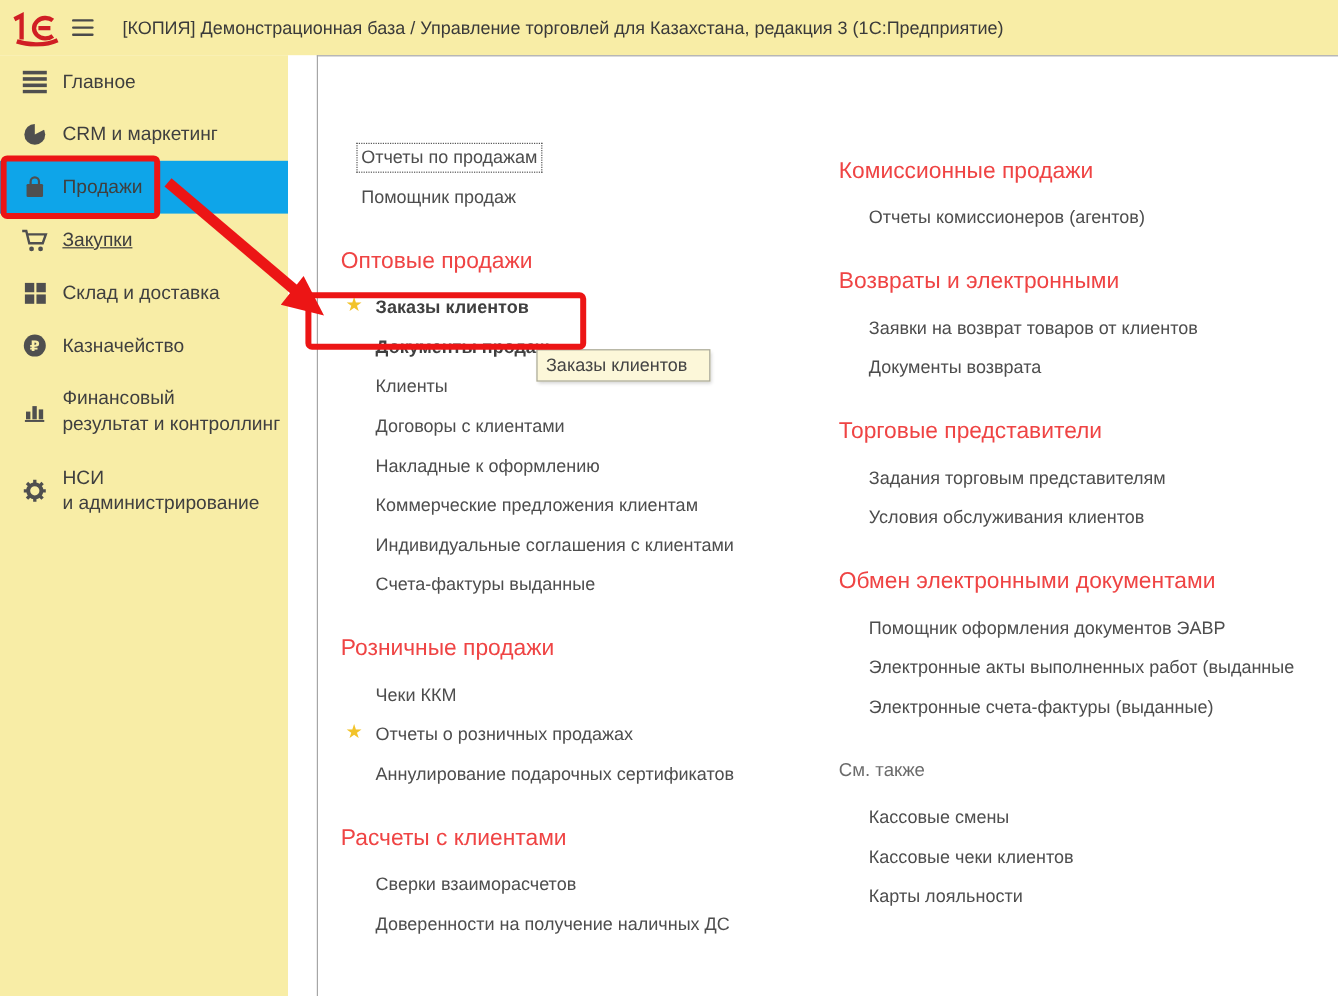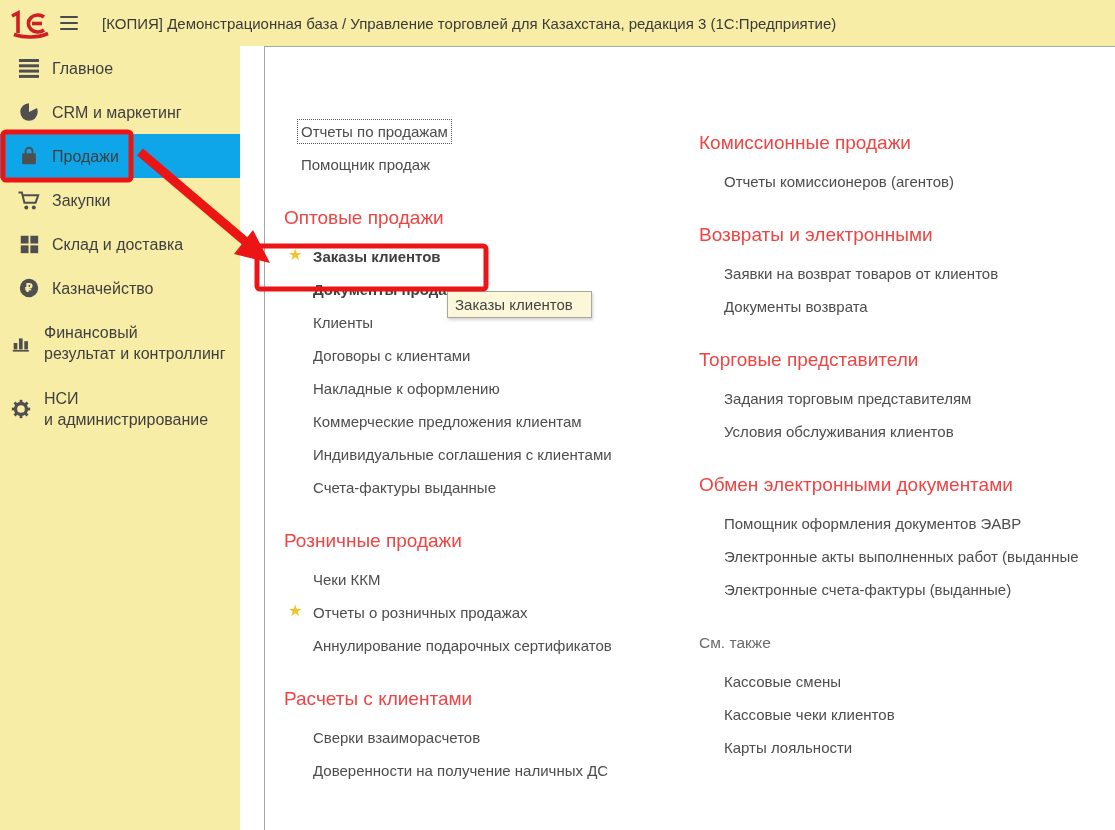--- a/index.html
+++ b/index.html
@@ -8,23 +8,23 @@
   
   .topbar{position:absolute;left:0;top:0;width:1115px;height:46px;background:#f8eda6;display:flex;align-items:center;}
   .logo{margin-left:8px;width:44px;height:32px;flex:0 0 auto;}
   .burger{margin-left:8px;width:18px;height:14px;display:flex;flex-direction:column;justify-content:space-between;cursor:pointer;flex:0 0 auto;}
   .burger i{display:block;height:2.4px;background:#4a4a4a;border-radius:1px;}
   .apptitle{margin-left:24px;font-size:15px;color:#3a3a3a;white-space:nowrap;}
 
   
   .sidebar{position:absolute;left:0;top:46px;width:240px;height:784px;background:#f8eda6;}
   .side-item{display:flex;align-items:center;min-height:44px;padding-left:16px;cursor:pointer;color:#3f3f3f;font-size:16px;}
-  .side-item.two{min-height:66px;padding-left:8px;}
+  .side-item.two{min-height:66px;}
   .side-item.selected{background:#0ea5e9;}
-  .side-item.hovered .side-label{}
+  .side-item.hovered .side-label{text-decoration:underline;}
   .side-icon{width:26px;height:24px;margin-right:10px;flex:0 0 auto;display:flex;align-items:center;justify-content:center;}
   .side-label span{display:block;line-height:21px;}
   .side-label span:empty{display:none;}
 
   
   .main{position:absolute;left:264px;top:46px;width:850px;height:783px;background:#ffffff;border-top:1px solid #a6a6a6;border-left:1px solid #a6a6a6;}
   .col{position:absolute;width:410px;}
   .col-left{left:19px;top:77px;}
   .col-right{left:434px;top:85px;}
   .ghead{font-size:19px;font-weight:400;color:#ef4444;line-height:21px;margin:34px 0 21px 0;}

